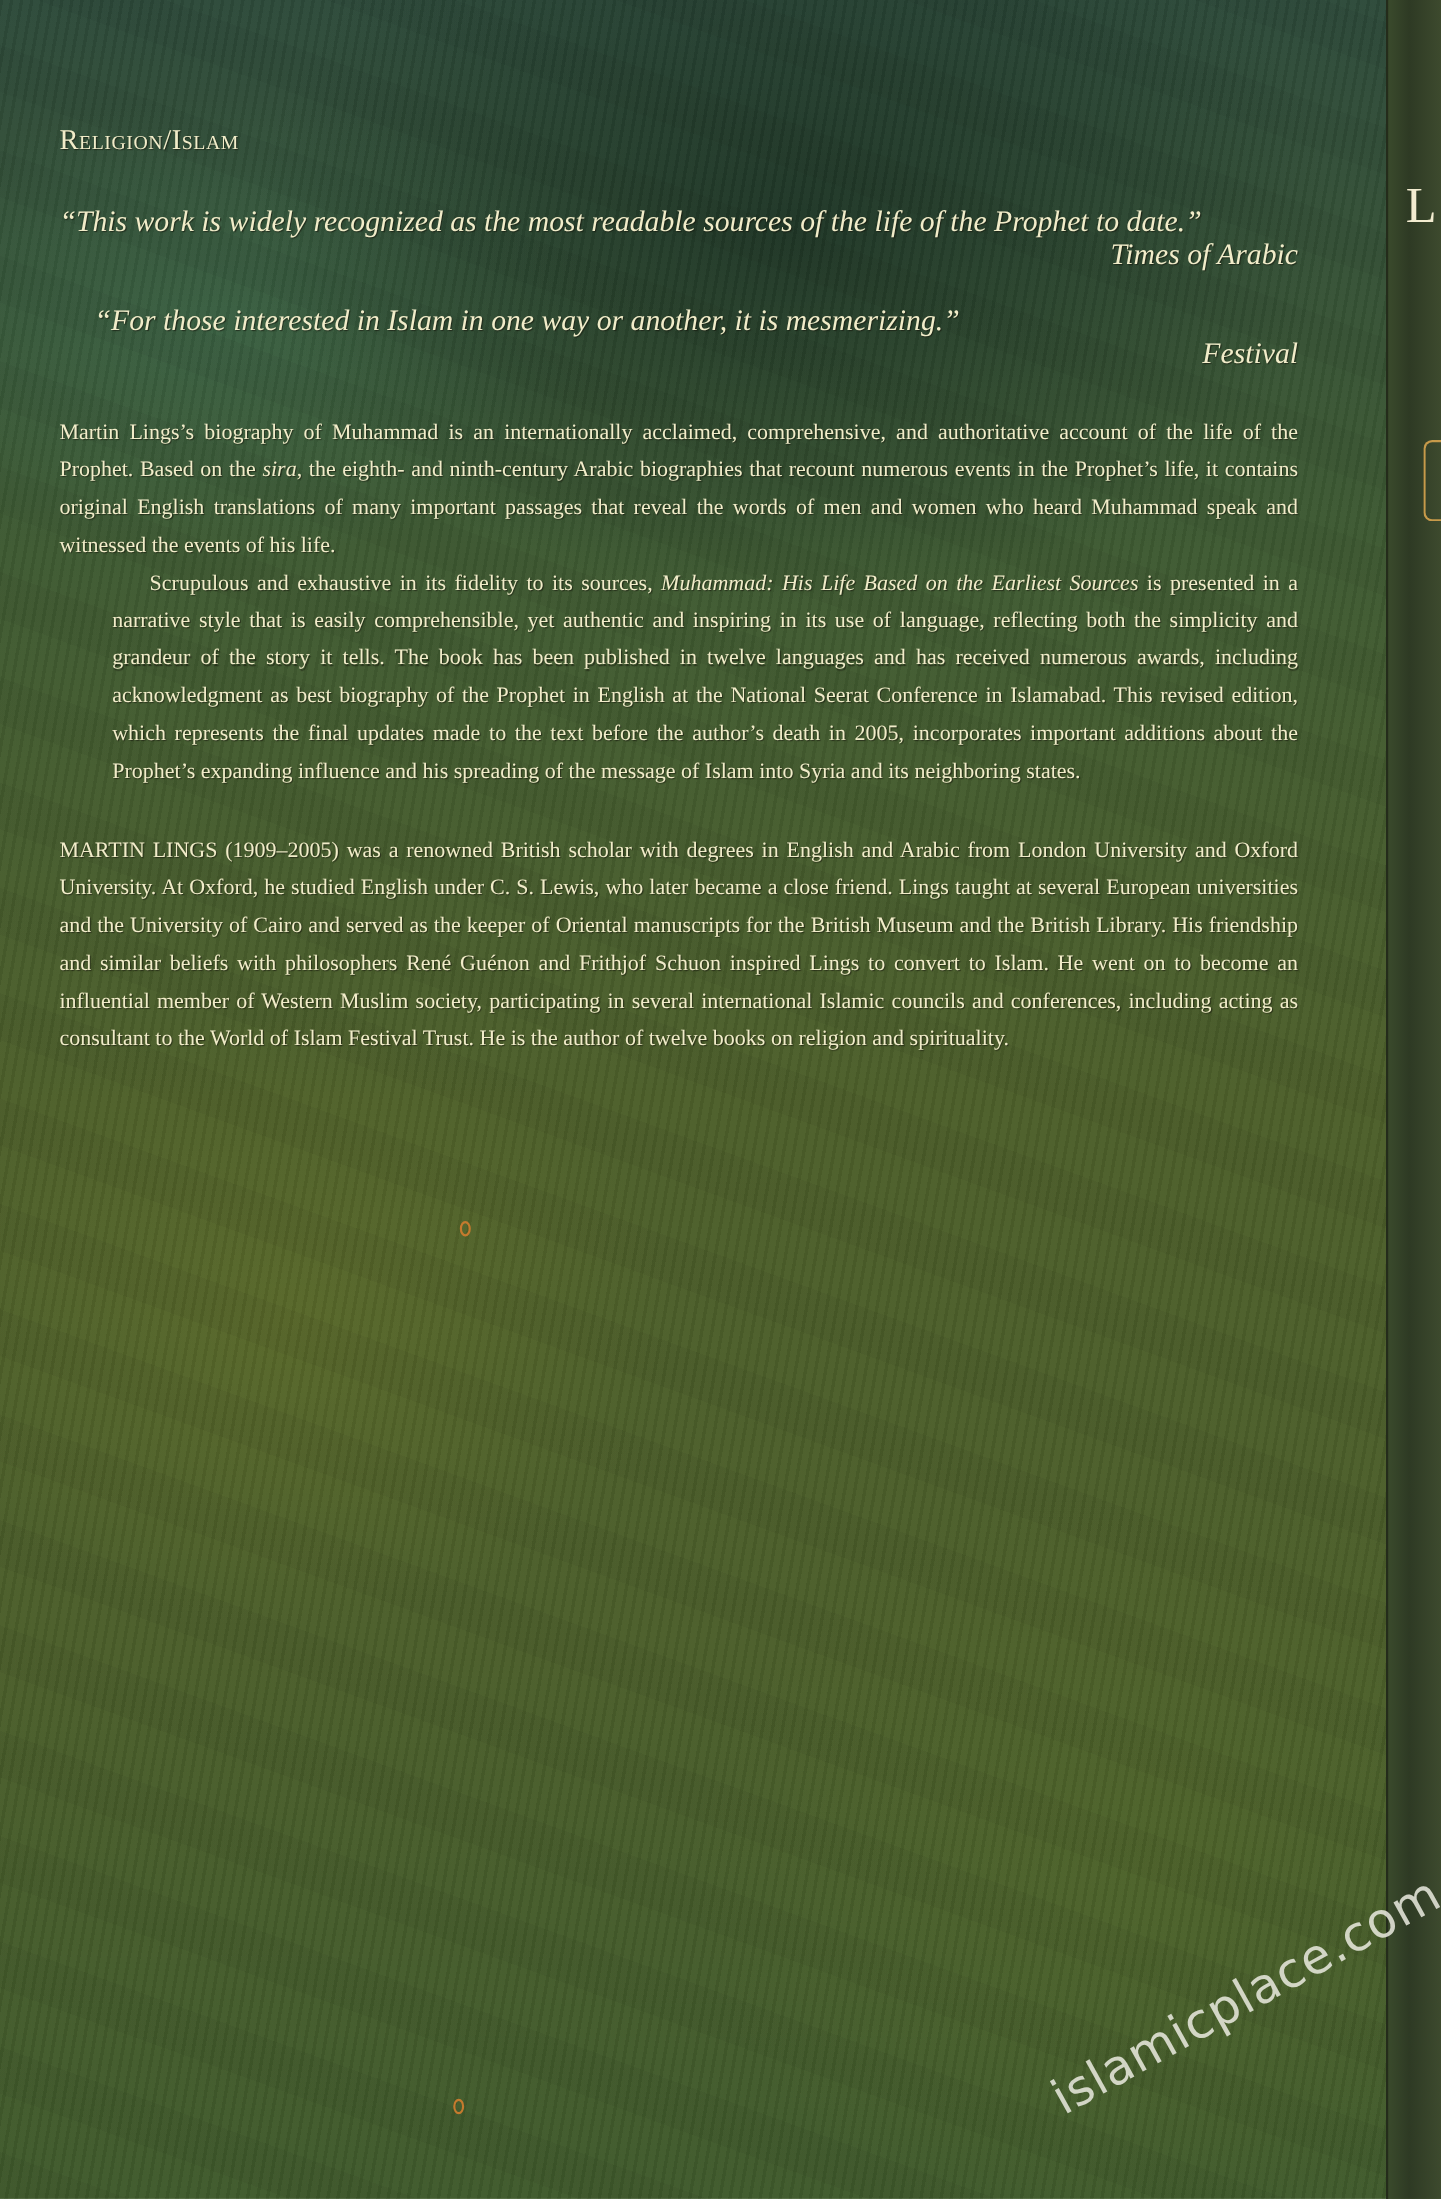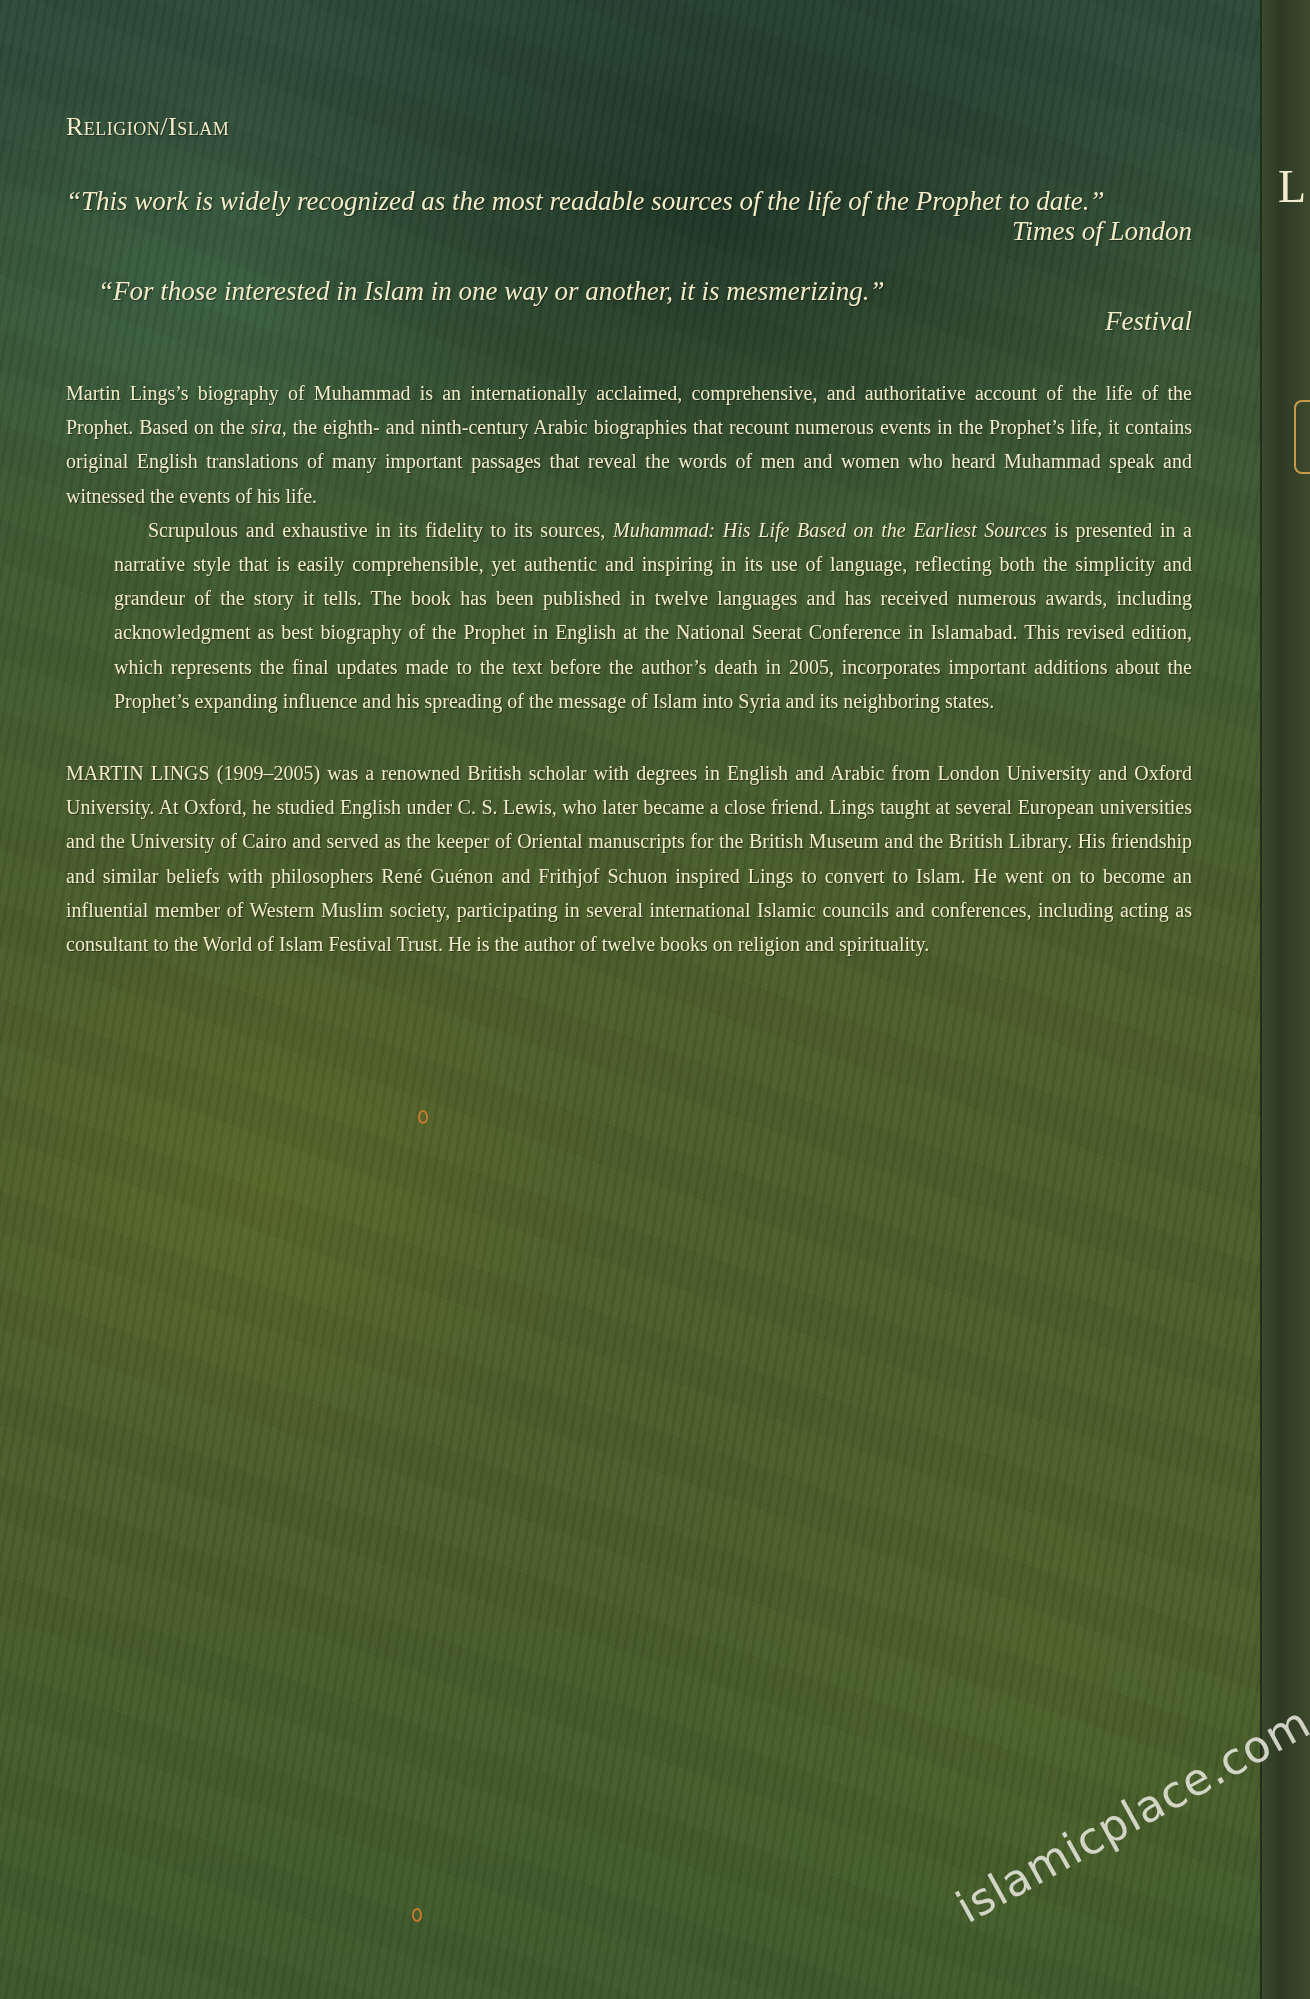--- a/index.html
+++ b/index.html
@@ -34,21 +34,21 @@
       font-size: 46px; color: #f3ecd0;
       font-family: "Liberation Serif", serif;
     }
     .spine-ornament {
       position: absolute; top: 400px; right: 0; width: 14px; height: 70px;
       border: 2px solid #c79a4a; border-right: none;
       border-radius: 8px 0 0 8px;
     }
     .content {
       position: absolute;
-      left: 66px;
+      left: 54px;
       top: 112px;
       width: 1126px;
       text-shadow: 1px 1px 1px rgba(20,20,10,0.6);
     }
     .category {
       font-size: 26px;
       font-variant: small-caps;
       letter-spacing: 0.5px;
       margin: 0 0 42px 0;
     }
@@ -98,21 +98,21 @@
 <div class="spine">
   <div class="spine-letter">L</div>
   <div class="spine-ornament"></div>
 </div>
 
 <div class="content">
   <div class="category">Religion/Islam</div>
 
   <div class="quote-block">
     <p class="quote">“This work is widely recognized as the most readable sources of the life of the Prophet to date.”</p>
-    <p class="source">Times of London</p>
+    <p class="source">Times of Arabic</p>
   </div>
 
   <div class="quote-block second">
     <p class="quote">“For those interested in Islam in one way or another, it is mesmerizing.”</p>
     <p class="source">Festival</p>
   </div>
 
   <p class="para"><span>Martin Lings’s biography of Muhammad is an internationally acclaimed, com­prehensive, and authoritative account of the life of the Prophet. Based on the </span><em>sira</em><span>, the eighth- and ninth-century Arabic biographies that recount numerous events in the Prophet’s life, it contains original English translations of many important passages that reveal the words of men and women who heard Muhammad speak and witnessed the events of his life.</span></p>
 
   <p class="para indent"><span>Scrupulous and exhaustive in its fidelity to its sources, </span><em>Muhammad: His Life Based on the Earliest Sources</em><span> is presented in a narrative style that is easily com­prehensible, yet authentic and inspiring in its use of language, reflecting both the simplicity and grandeur of the story it tells. The book has been published in twelve languages and has received numerous awards, including acknowledgment as best biography of the Prophet in English at the National Seerat Conference in Islamabad. This revised edition, which represents the final updates made to the text before the author’s death in 2005, incorporates important additions about the Prophet’s expanding influence and his spreading of the message of Islam into Syria and its neighboring states.</span></p>

